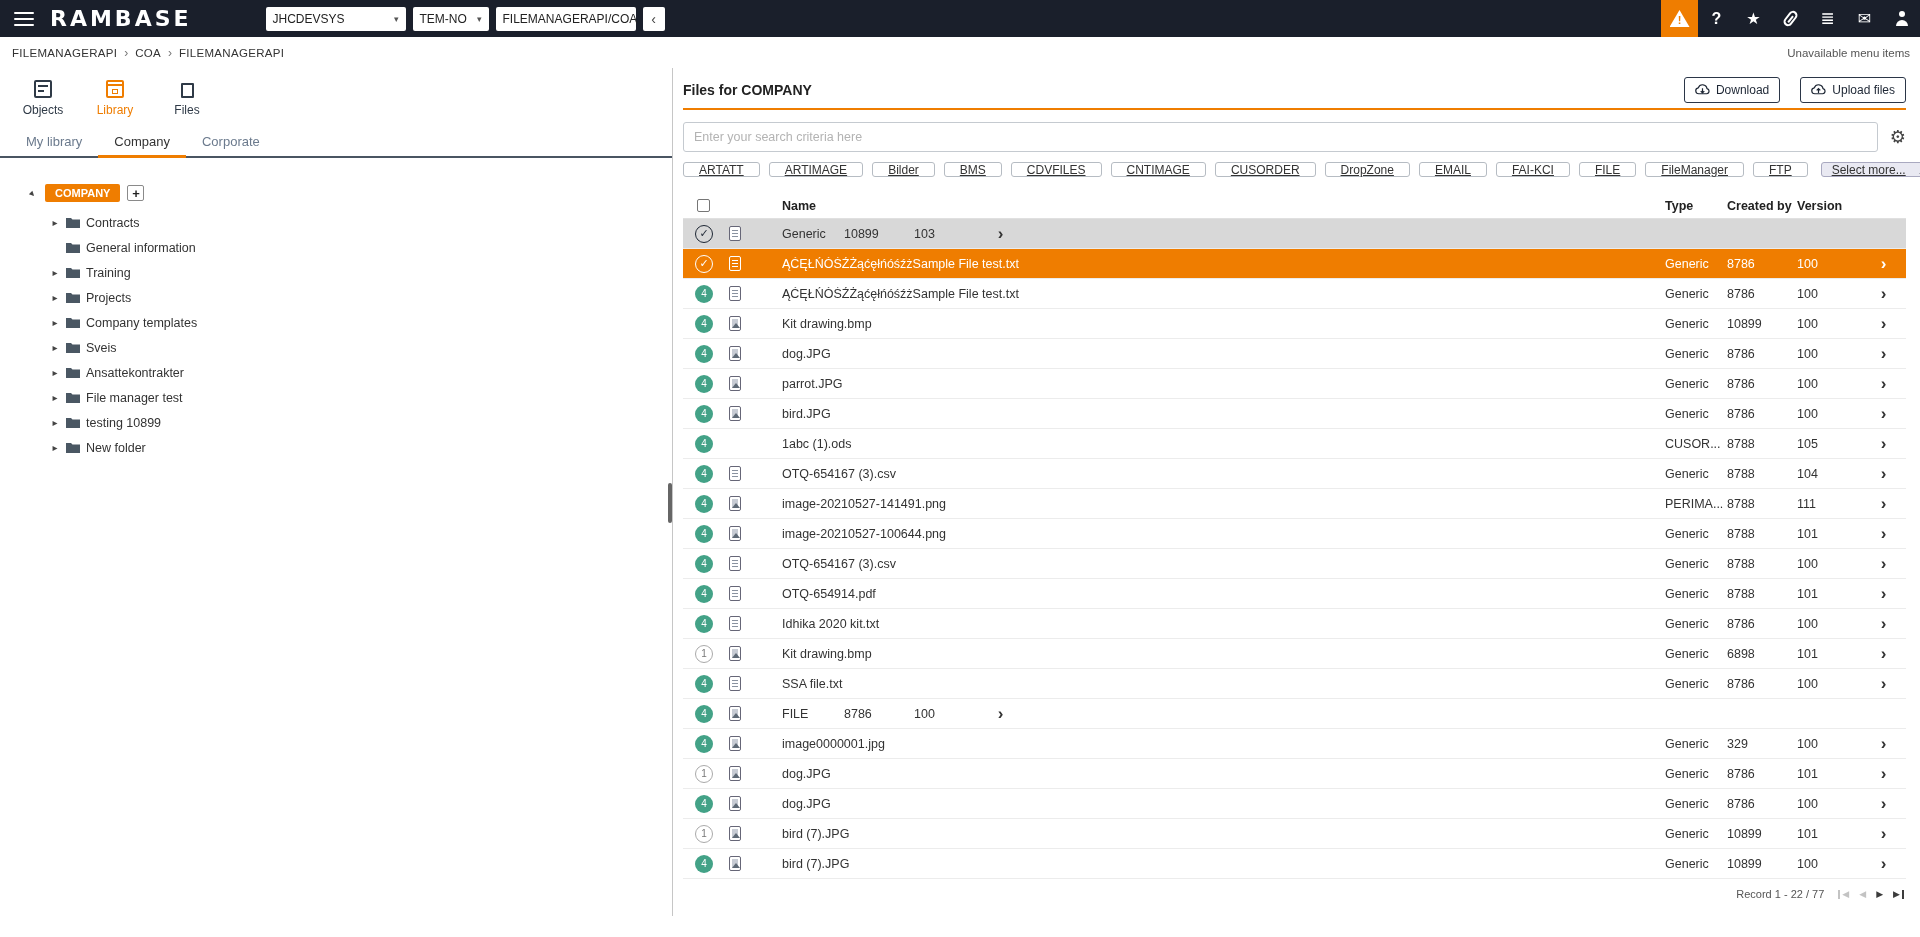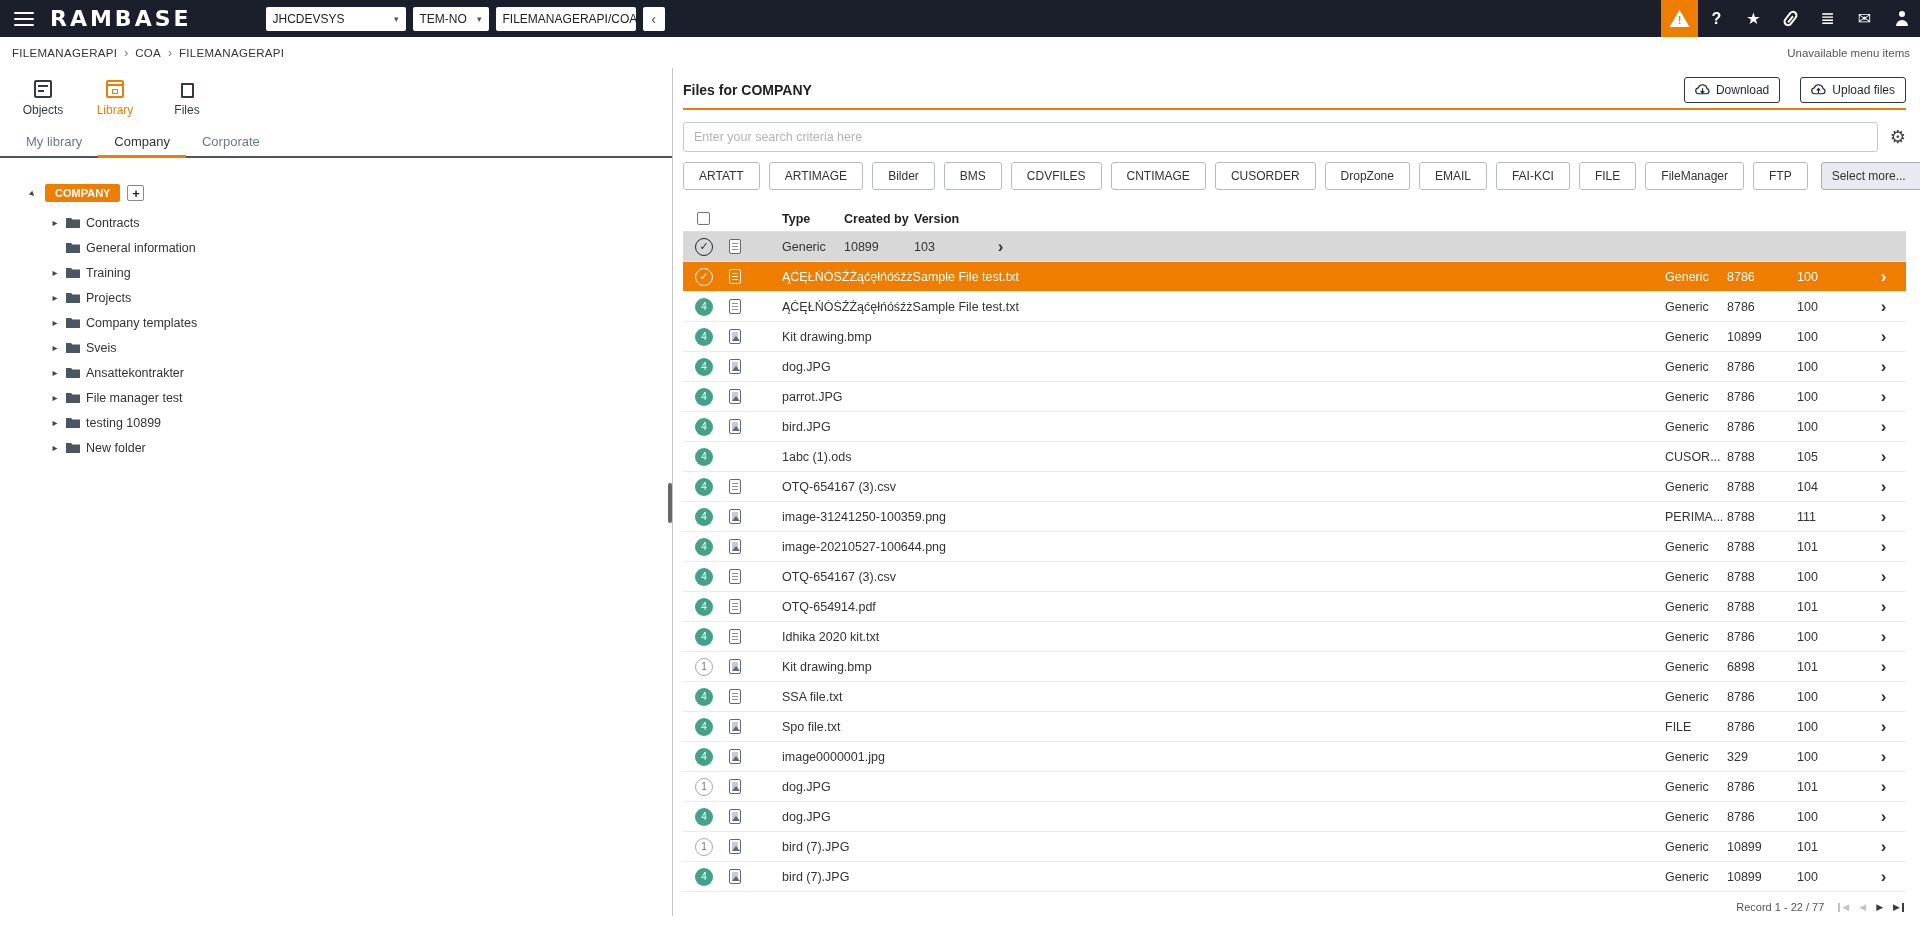--- a/index.html
+++ b/index.html
@@ -89,21 +89,21 @@
   .rp-actions { display:flex; gap:20px; }
   .btn { display:flex; align-items:center; gap:6px; height:26px; padding:0 10px; background:#fff; border:1px solid #2b3648; border-radius:3px; font-size:12px; color:#1d2634; cursor:pointer; }
   .accent-line { height:2px; background:var(--accent,#ef7d00); margin-top:5px; }
 
   .search-row { display:flex; align-items:center; margin-top:12px; gap:12px; }
   .search-input { flex:1; height:30px; border:1px solid #c5cad0; border-radius:3px; padding:0 10px; font-size:12.5px; color:#333; font-family:inherit; outline:none; }
   .search-input::placeholder { color:#b3b3b3; }
   .gear { font-size:18px; color:#444; cursor:pointer; line-height:1; }
 
   .chips-row { display:flex; gap:9px; margin-top:10px; align-items:center; }
-  .chip { height:28px; padding:0 15px; display:flex; align-items:center; background:#fff; border:1px solid #b6bcc3; border-radius:3px; font-size:12px; color:#333; cursor:pointer; white-space:nowrap; }
+  .chip { height:15px; padding:0 15px; display:flex; align-items:center; background:#fff; border:1px solid #b6bcc3; border-radius:3px; font-size:12px; color:#333; cursor:pointer; white-space:nowrap;text-decoration:underline; }
   .chip-more { background:#e9e9f2; border-color:#a9a9c0; gap:14px; padding:0 10px; margin-left:4px; }
   .chip-more .arrow { font-size:8px; color:#555; }
 
   
   .ftable { margin-top:16px; }
   .thead { display:flex; align-items:center; height:26px; font-size:12.5px; font-weight:bold; color:#222; border-bottom:1px solid #e0e0e0; }
   .trow { display:flex; align-items:center; height:30px; border-bottom:1px solid #ececec; font-size:12.5px; color:#333; cursor:pointer; }
   .col-badge { flex:0 0 46px; padding-left:12px; display:flex; align-items:center; }
   .col-icon { flex:0 0 53px; display:flex; align-items:center; }
   .col-name { flex:1 1 auto; min-width:0; white-space:nowrap; overflow:hidden; text-overflow:ellipsis; }
@@ -416,20 +416,21 @@
         <span class="arrow">▼</span>
       </span>
     </div>
 
     <div class="ftable">
       <div class="thead">
         <span class="col-badge">
             <span class="hdr-check"></span>
           </span>
         <span class="col-icon"></span>
+        <span class="col-name">Name</span>
         <span class="col-type">Type</span>
         <span class="col-created">Created by</span>
         <span class="col-version">Version</span>
         <span class="col-chevron"></span>
       </div>
       <div class="tbody">
 
           <div class="trow row-sel-gray">
             <span class="col-badge">
               <span class="badge badge-check">
@@ -585,21 +586,21 @@
           <div class="trow row-sel-none">
             <span class="col-badge">
               <span class="badge badge-4">
 
                 <span>4</span>
               </span>
             </span>
             <span class="col-icon">
               <span class="ficon ficon-image"></span>
             </span>
-            <span class="col-name">image-31241250-100359.png</span>
+            <span class="col-name">image-20210527-141491.png</span>
             <span class="col-type">PERIMA...</span>
             <span class="col-created">8788</span>
             <span class="col-version">111</span>
             <span class="col-chevron">›</span>
           </div>
 
           <div class="trow row-sel-none">
             <span class="col-badge">
               <span class="badge badge-4">
 
@@ -704,21 +705,20 @@
           <div class="trow row-sel-none">
             <span class="col-badge">
               <span class="badge badge-4">
 
                 <span>4</span>
               </span>
             </span>
             <span class="col-icon">
               <span class="ficon ficon-image"></span>
             </span>
-            <span class="col-name">Spo file.txt</span>
             <span class="col-type">FILE</span>
             <span class="col-created">8786</span>
             <span class="col-version">100</span>
             <span class="col-chevron">›</span>
           </div>
 
           <div class="trow row-sel-none">
             <span class="col-badge">
               <span class="badge badge-4">
 

